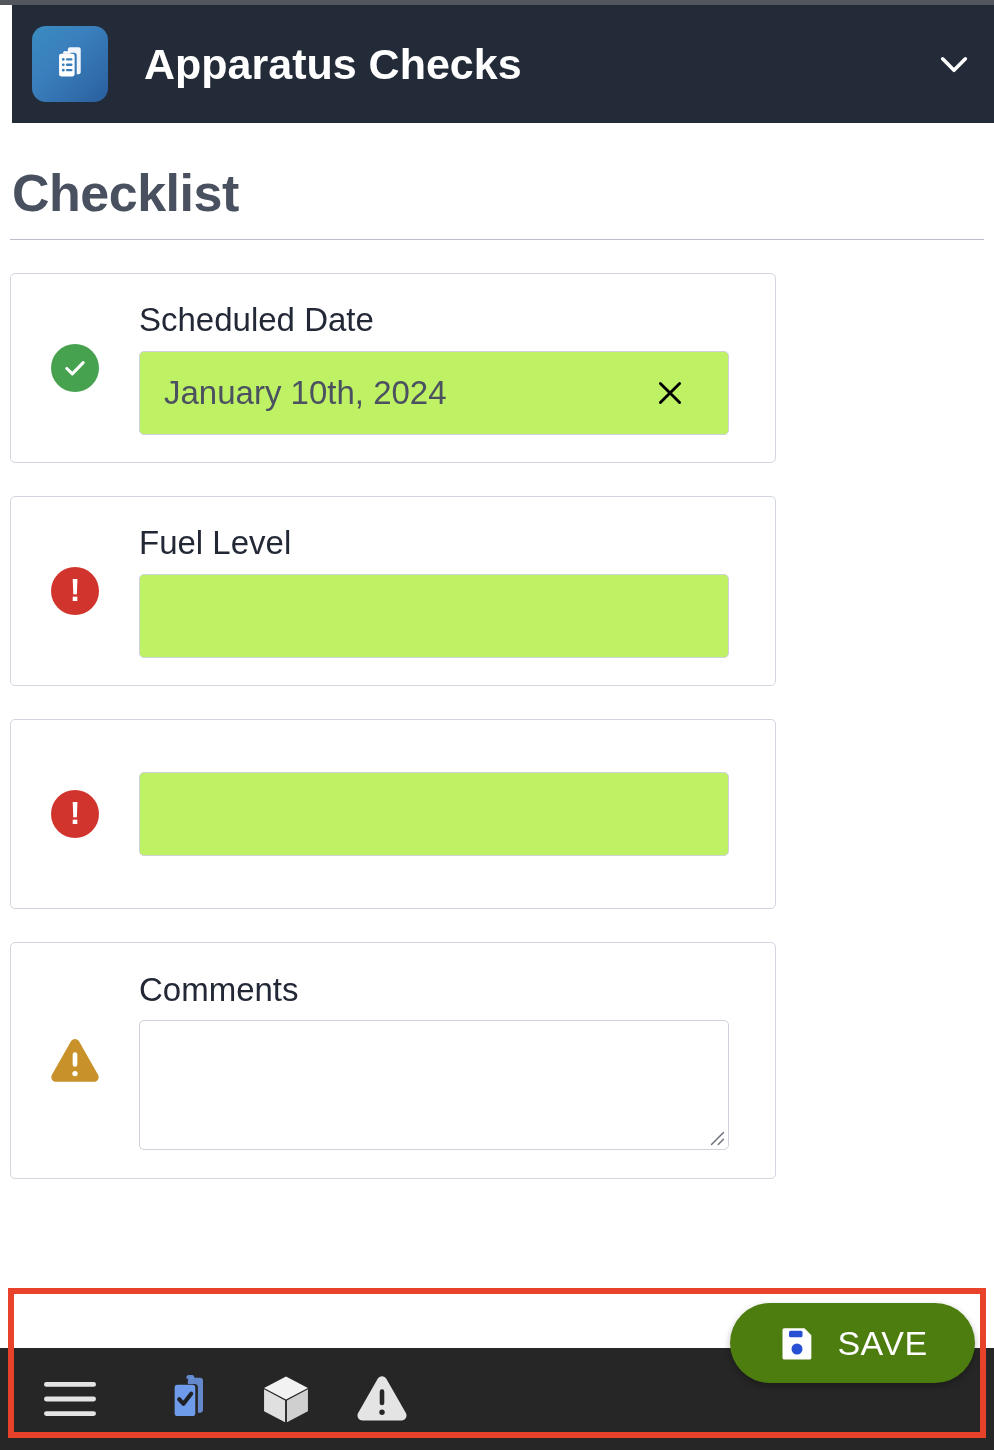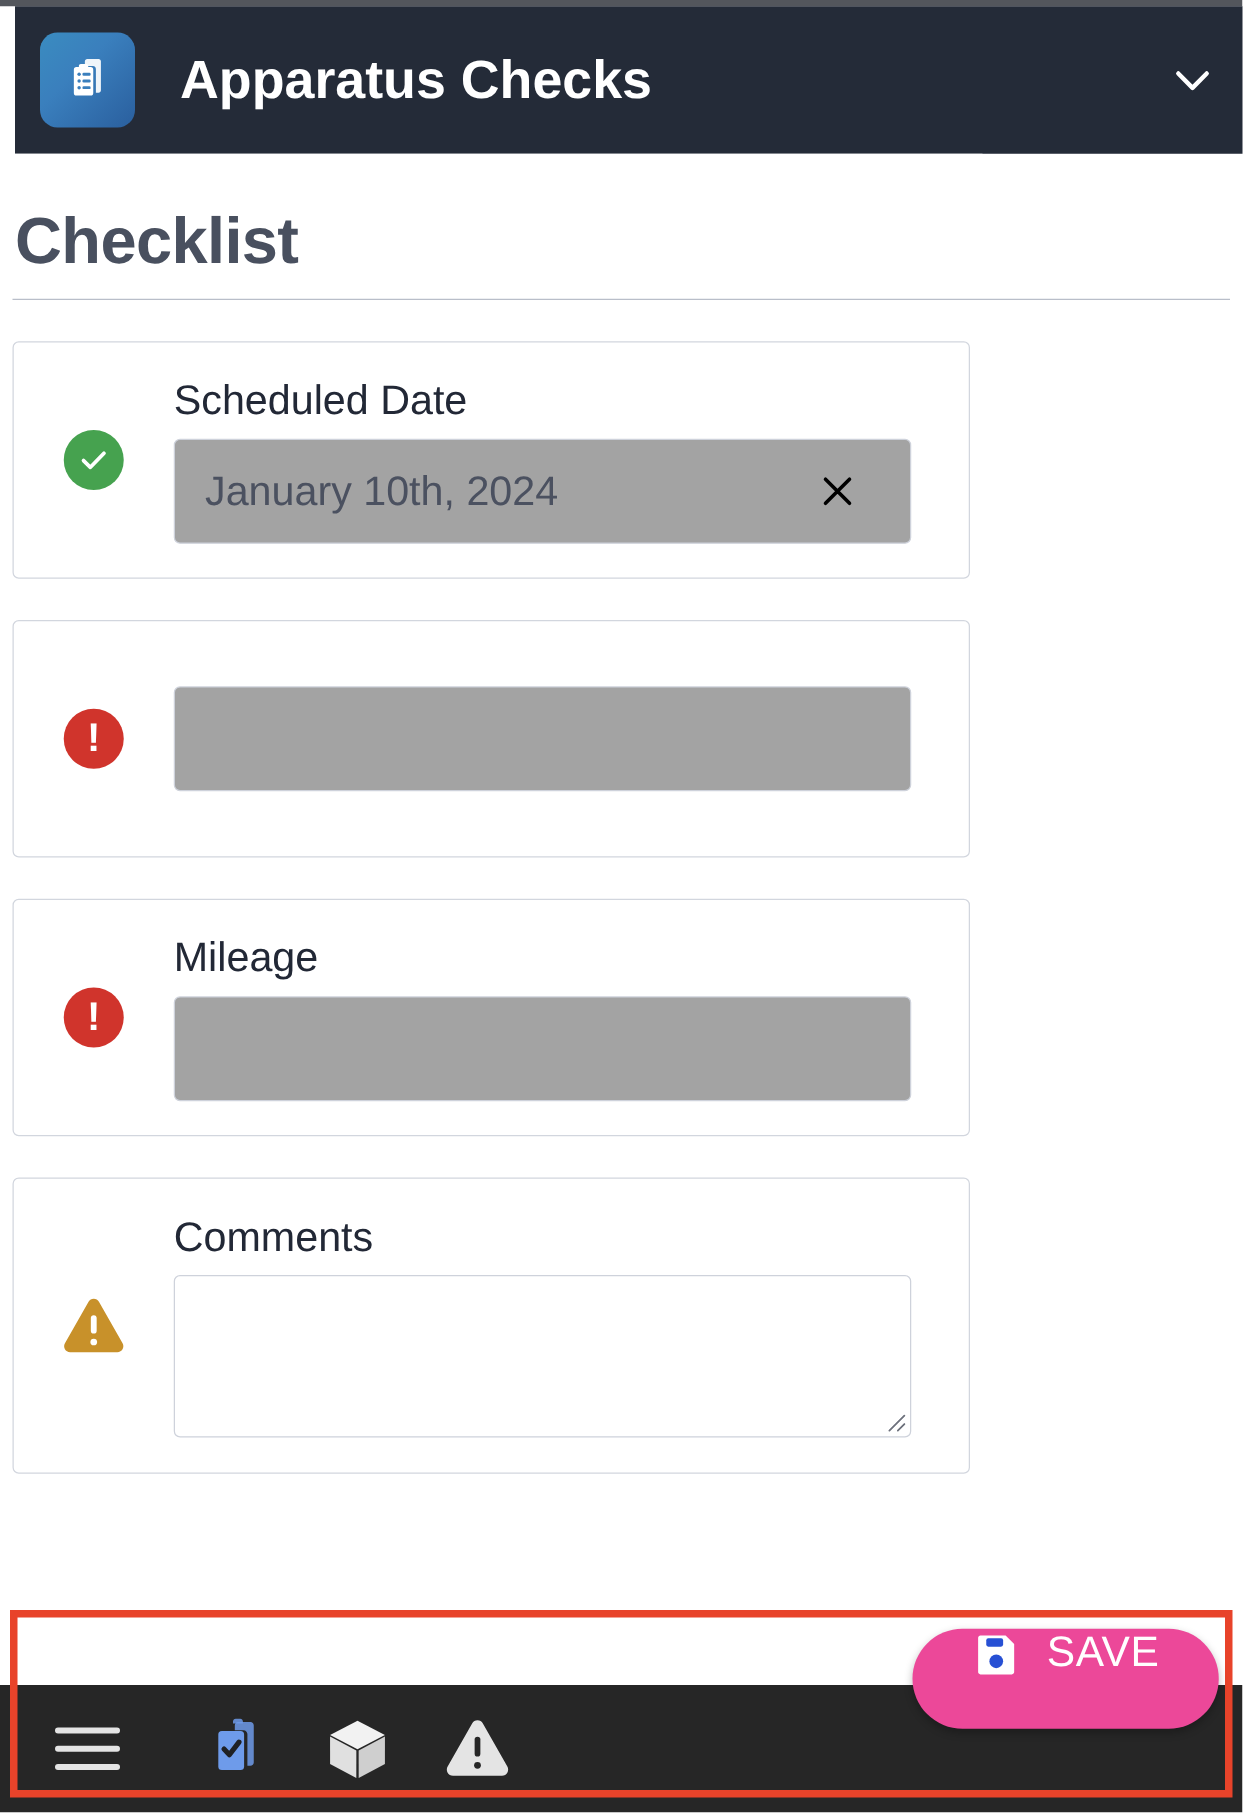--- a/index.html
+++ b/index.html
@@ -130,21 +130,21 @@
     color: #222836;
     margin-bottom: 12px;
     line-height: 1.15;
   }
 
   .field-input {
     width: 100%;
     height: 84px;
     border: 1px solid #ced2db;
     border-radius: 5px;
-    background: #a3a3a3;
+    background: #bef264;
     display: flex;
     align-items: center;
     padding: 0 36px 0 24px;
   }
 
   .field-value {
     font-size: 33px;
     color: #4b5160;
     flex: 1 1 auto;
     white-space: nowrap;
@@ -247,22 +247,23 @@
   .nav-item.first { width: 80px; margin-right: 32px; }
   .nav-item svg { display: block; }
 
   .save-button {
     position: absolute;
     right: 19px;
     top: 1303px;
     width: 245px;
     height: 80px;
     border-radius: 40px;
-    background: #ec4899;
-    display: flex;
+    background: #4d7c0f;
+    display: flex;
+    align-items: center;
     justify-content: center;
     gap: 20px;
     z-index: 50;
     cursor: pointer;
     box-shadow: 0 3px 7px rgba(0,0,0,0.28);
   }
   .save-button svg { width: 40px; height: 40px; flex: 0 0 auto; }
   .save-label {
     color: #ffffff;
     font-size: 34px;
@@ -326,34 +327,34 @@
       </div>
     </div>
 
     <div class="card">
       <div class="status-col">
         <div class="icon-error">
           <span class="bang">!</span>
         </div>
       </div>
       <div class="field-col">
+        <div class="field-label">Fuel Level</div>
         <div class="field-input">
           <div class="field-value"></div>
         </div>
       </div>
     </div>
 
     <div class="card">
       <div class="status-col">
         <div class="icon-error">
           <span class="bang">!</span>
         </div>
       </div>
       <div class="field-col">
-        <div class="field-label">Mileage</div>
         <div class="field-input">
           <div class="field-value"></div>
         </div>
       </div>
     </div>
 
     <div class="card" style="min-height:237px;">
       <div class="status-col">
         <svg class="icon-warn" viewBox="0 0 24 22" xmlns="http://www.w3.org/2000/svg">
           <path d="M12 1.6 c.75 0 1.4.4 1.78 1.04 l8.1 14.2 c.78 1.36-.2 3.06-1.78 3.06 H3.9 c-1.58 0-2.56-1.7-1.78-3.06 L10.22 2.64 C10.6 2 11.25 1.6 12 1.6 z" fill="#c8912a"></path>

